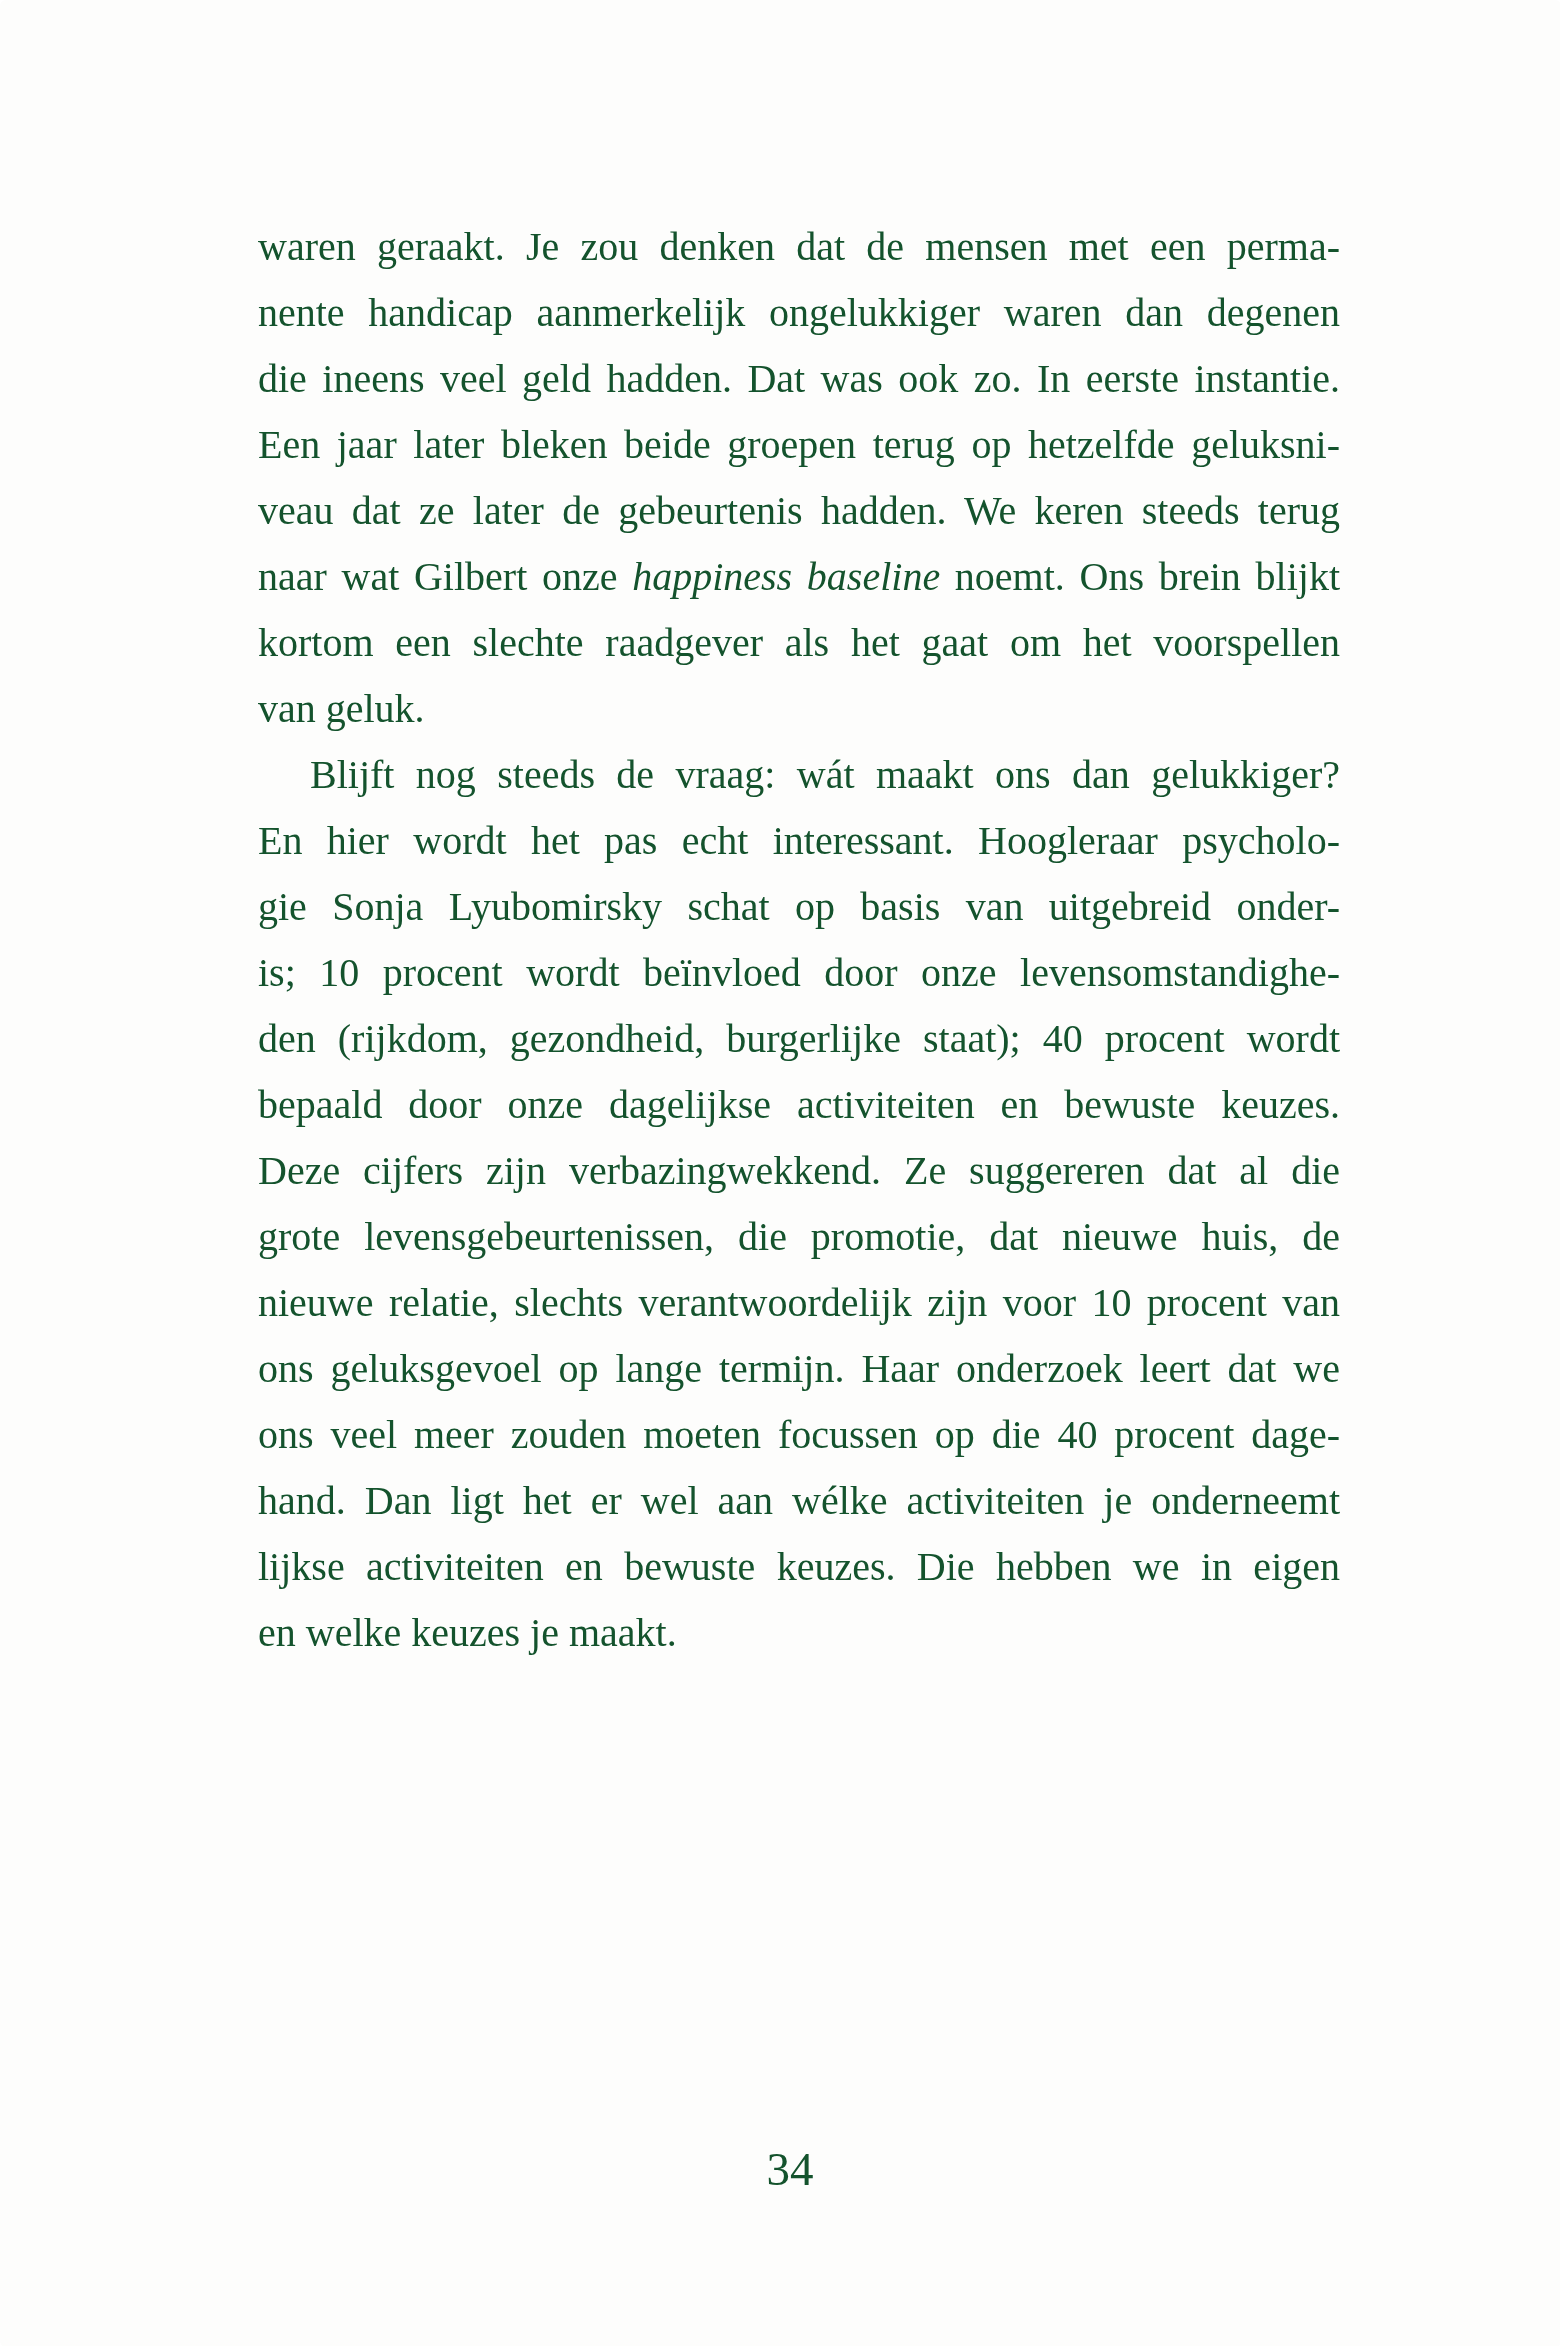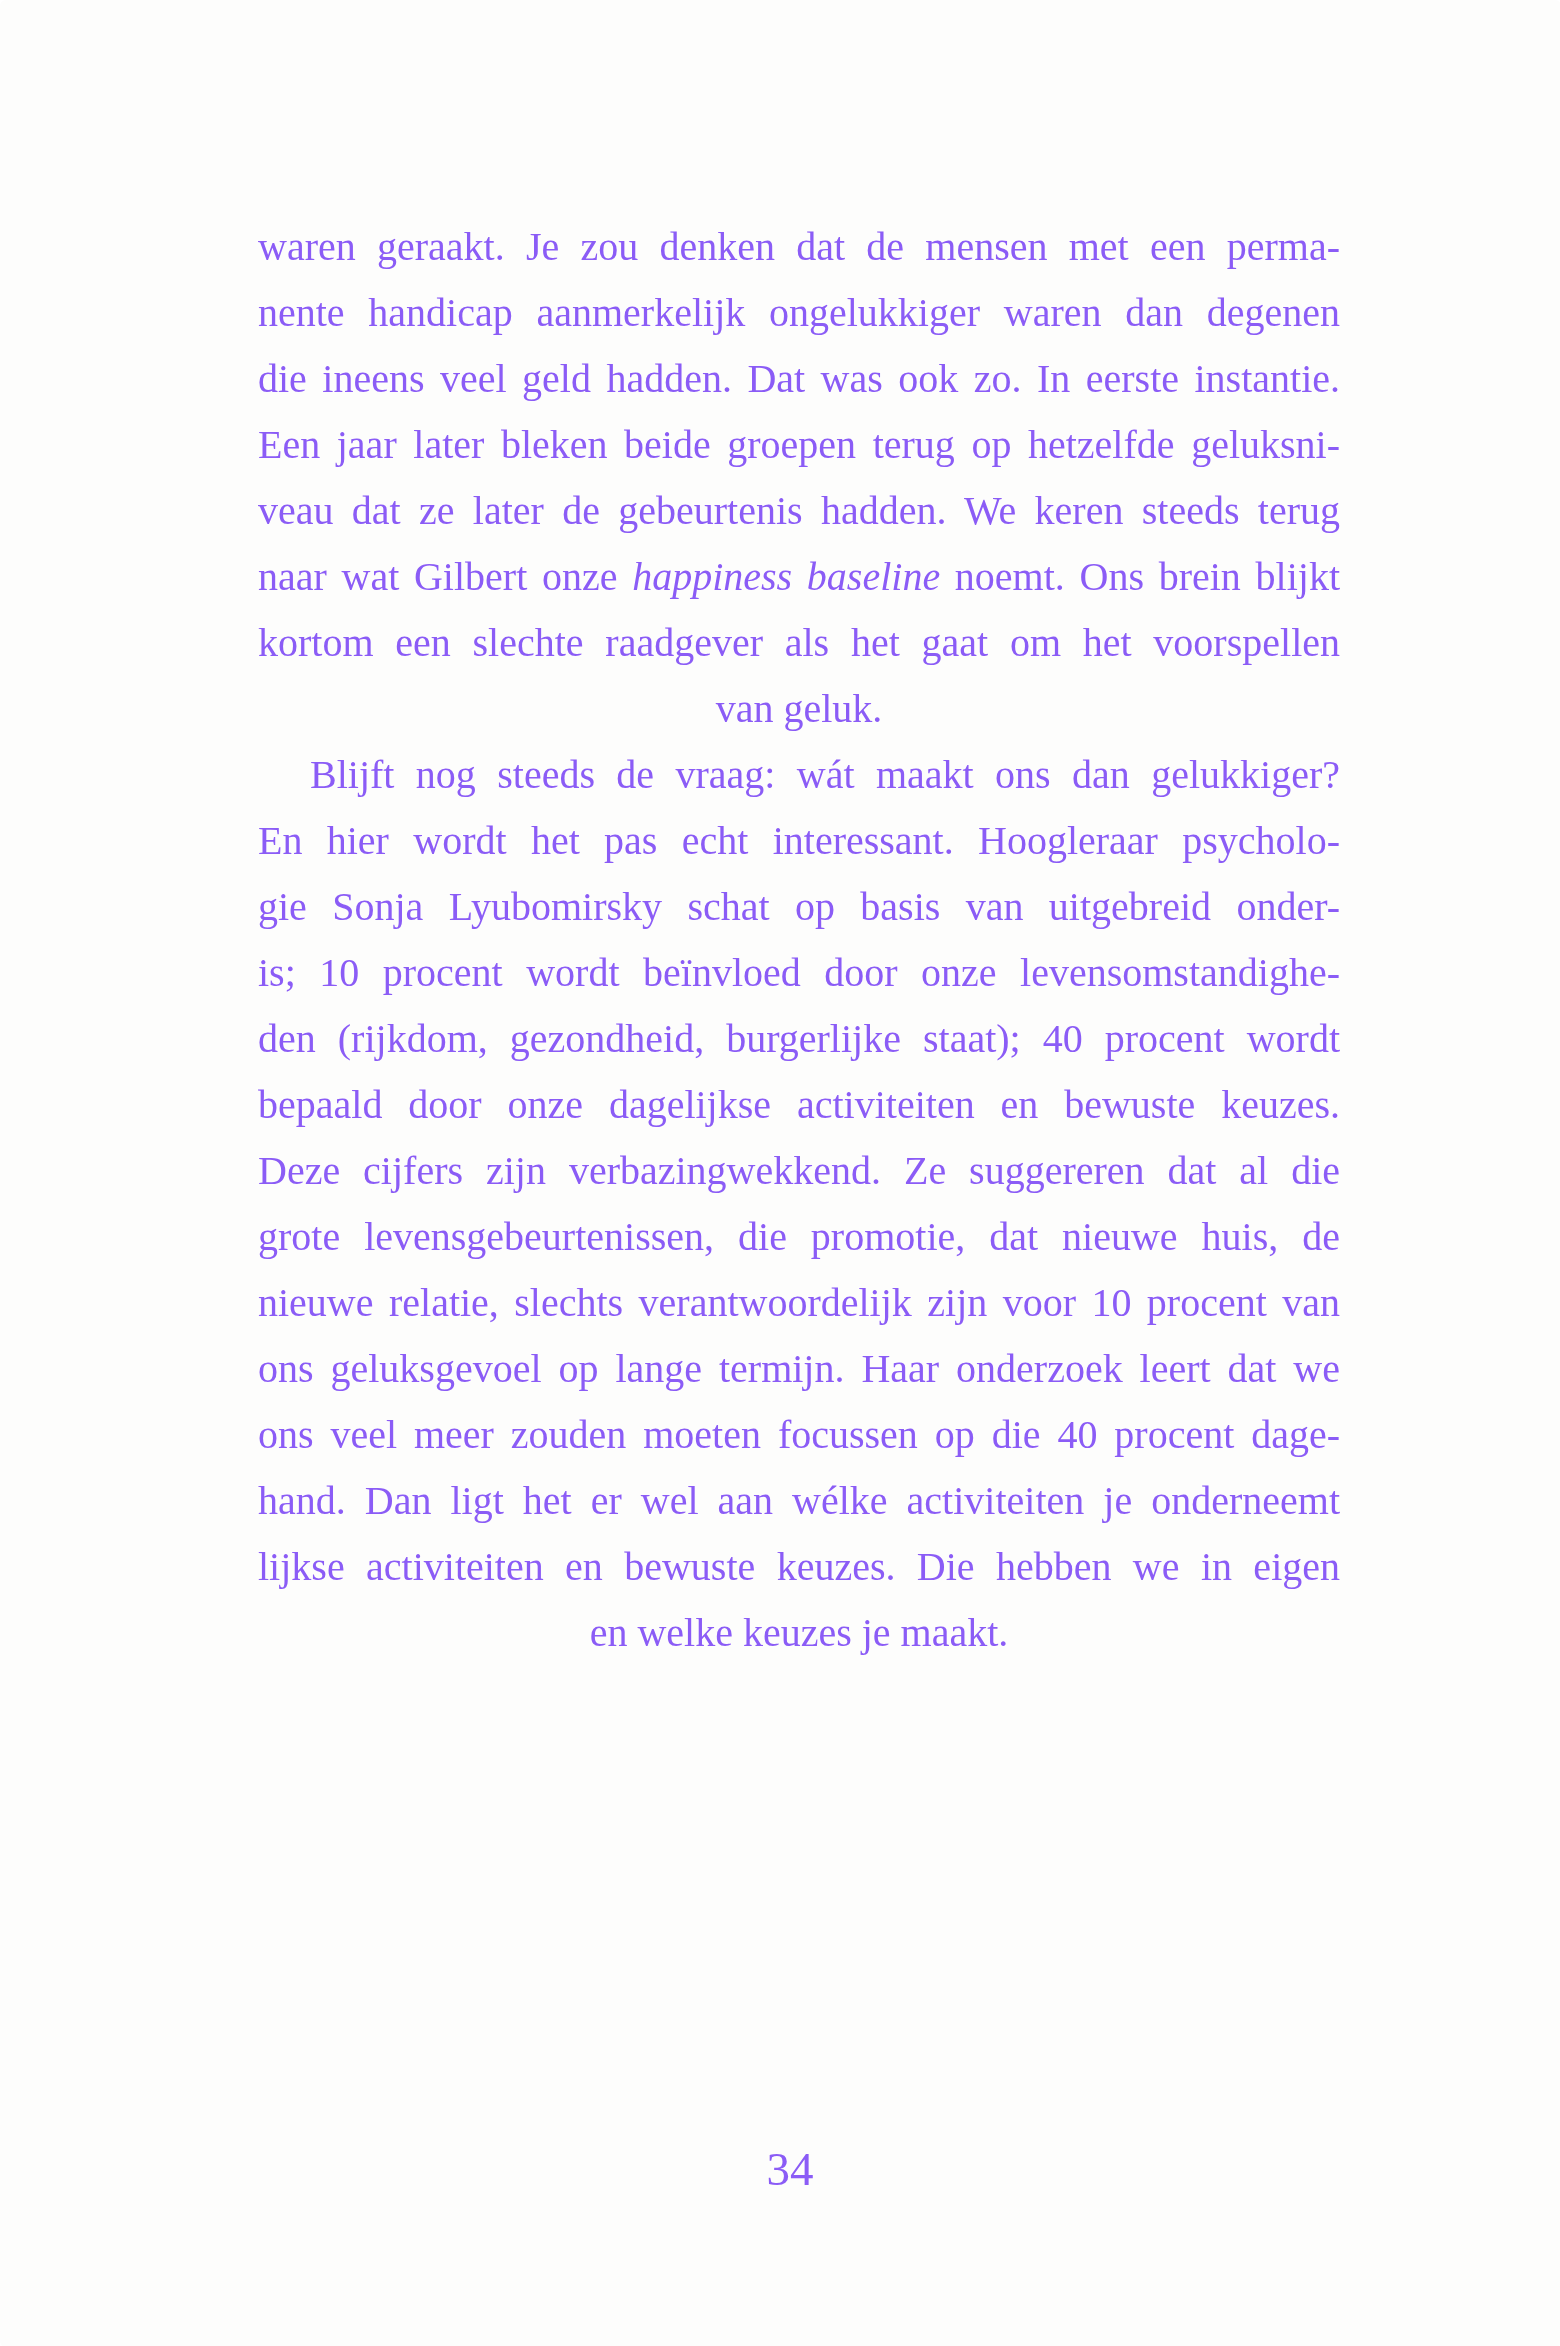--- a/index.html
+++ b/index.html
@@ -30,21 +30,21 @@
     overflow: hidden;
     text-align: justify;
   }
   .line::after {
     content: "";
     display: inline-block;
     width: 100%;
     height: 0;
   }
   .line.no-justify {
-    text-align: center;
+    text-align: left;
   }
   .line.no-justify::after {
     content: none;
   }
   .line.indent {
     text-indent: 52px;
   }
   .italic {
     font-style: italic;
     margin-top: 28px;
@@ -55,21 +55,21 @@
     top: 2146px;
     width: 1082px;
     text-align: center;
     font-size: 47px;
     line-height: 47px;
   }
 </style>
 </head>
 <body>
 
-<div class="page" style="background: rgb(253, 253, 252); color: #8b5cf6; border-radius: 6px;">
+<div class="page" style="background: rgb(253, 253, 252); color: #14532d; border-radius: 6px;">
   <div class="text-block">
       <div class="line"><span>waren geraakt. Je zou denken dat de mensen met een perma-</span></div>
       <div class="line"><span>nente handicap aanmerkelijk ongelukkiger waren dan degenen</span></div>
       <div class="line"><span>die ineens veel geld hadden. Dat was ook zo. In eerste instantie.</span></div>
       <div class="line"><span>Een jaar later bleken beide groepen terug op hetzelfde geluksni-</span></div>
       <div class="line"><span>veau dat ze later de gebeurtenis hadden. We keren steeds terug</span></div>
       <div class="line"><span>naar wat Gilbert onze </span><span class="italic">happiness baseline</span><span> noemt. Ons brein blijkt</span></div>
       <div class="line"><span>kortom een slechte raadgever als het gaat om het voorspellen</span></div>
       <div class="line no-justify"><span>van geluk.</span></div>
       <div class="line indent"><span>Blijft nog steeds de vraag: wát maakt ons dan gelukkiger?</span></div>

